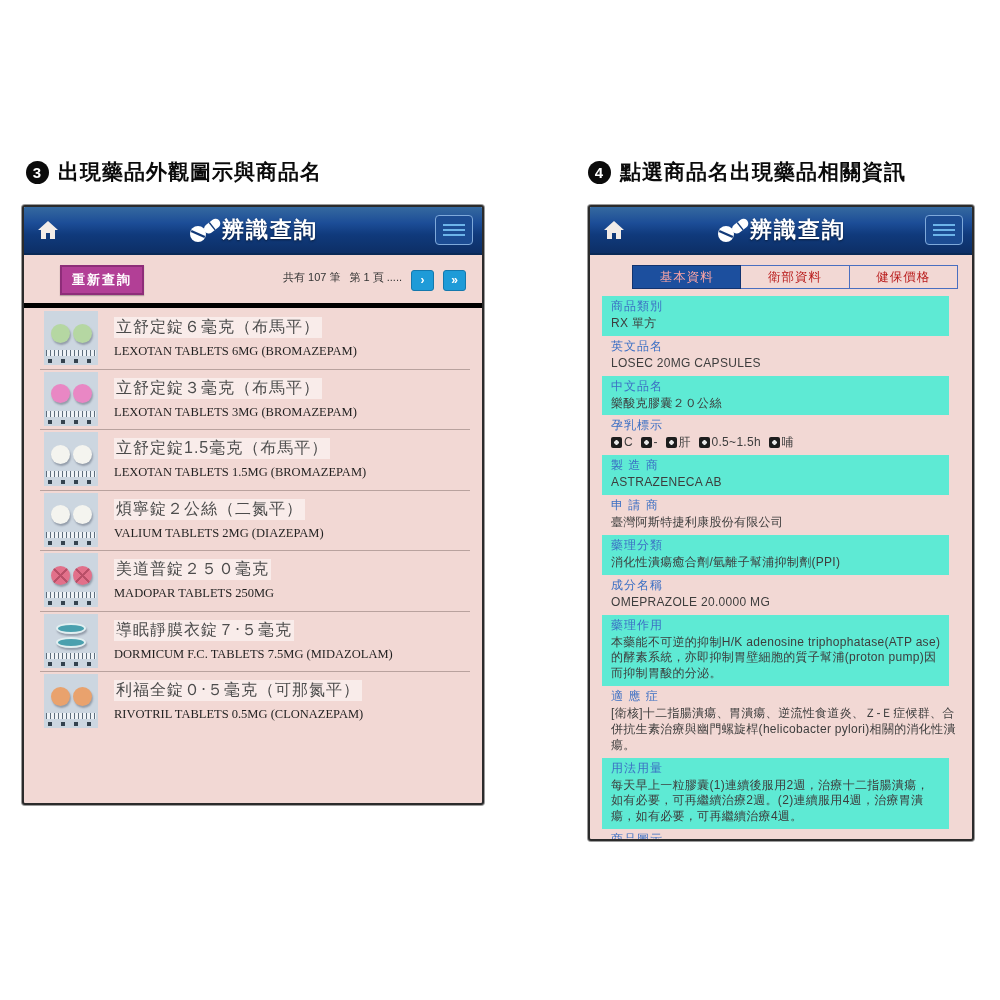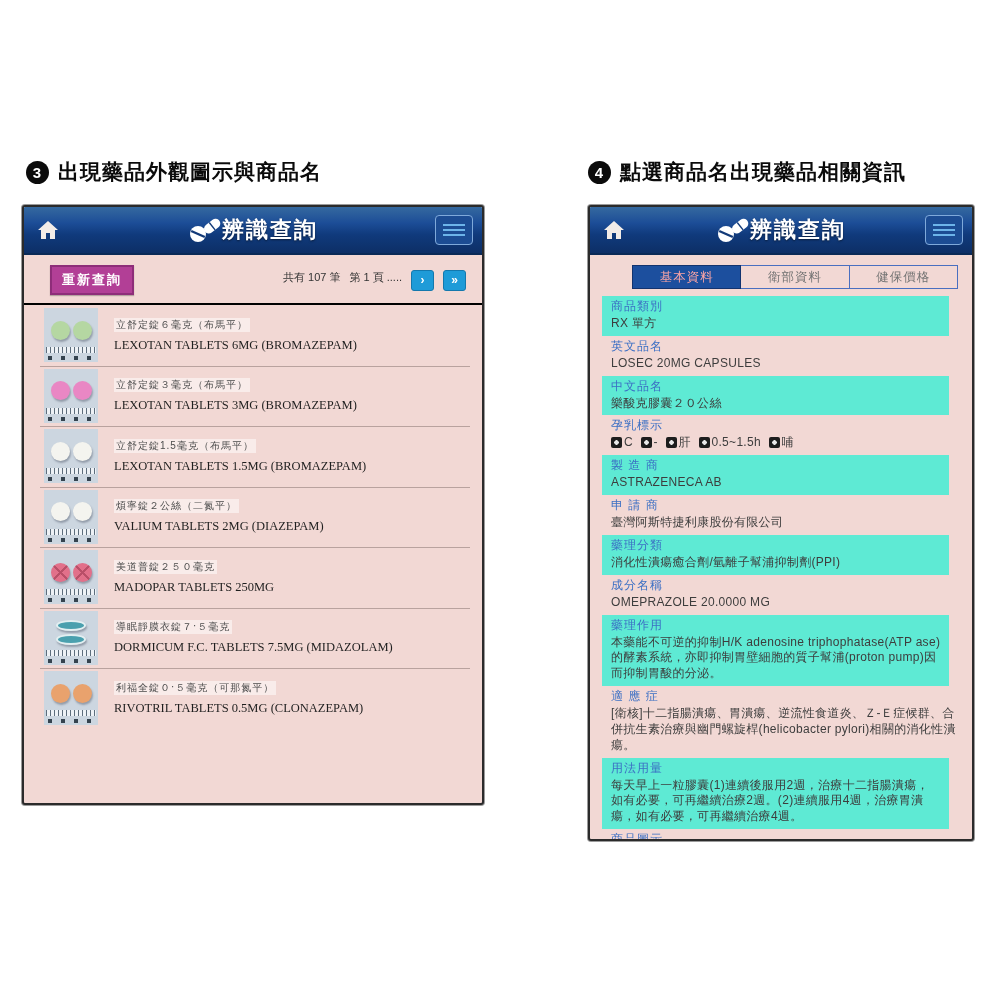--- a/index.html
+++ b/index.html
@@ -24,21 +24,21 @@
   .appbar-center{display:flex;align-items:center;position:absolute;left:50%;transform:translateX(-50%);}
   .appbar-title{color:#fff;font-size:22px;font-weight:bold;letter-spacing:2px;text-shadow:0 1px 2px rgba(0,0,0,.5);}
   .appbar{position:relative;}
   .home-btn{width:30px;height:30px;display:flex;align-items:center;justify-content:center;}
   .menu-btn{width:36px;height:28px;background:#1c4c93;border:1px solid #7fa9da;border-radius:4px;
             display:flex;flex-direction:column;justify-content:center;align-items:center;gap:3px;}
   .menu-btn i{display:block;width:22px;height:2px;background:#6db4e9;}
 
   
   .toolbar{display:flex;align-items:center;justify-content:space-between;
-           padding:10px 16px 8px 26px;border-bottom:2px solid #000000;}
+           padding:10px 16px 8px 36px;border-bottom:5px solid #000000;}
   .requery{background:#b23f96;color:#fff;font-weight:bold;font-size:13px;letter-spacing:2px;
            padding:4px 10px;border:2px solid #8e2d79;box-shadow:0 1px 1px rgba(0,0,0,.25);}
   .pageinfo{display:flex;gap:9px;font-size:11px;color:#333;}
   .pagebtn{width:21px;height:19px;background:#1e9bd8;color:#fff;font-size:12px;line-height:1;
            display:flex;align-items:center;justify-content:center;border-radius:3px;border:1px solid #1478ad;font-weight:bold;}
 
   .list-item{display:flex;align-items:center;gap:16px;height:60.5px;padding-left:20px;position:relative;}
   .list-item + .list-item::before{content:"";position:absolute;top:0;left:16px;right:12px;height:1px;background:#b9a29e;}
   .thumb{width:54px;height:54px;background:#ccd6e0;flex:0 0 auto;position:relative;
          display:flex;align-items:center;justify-content:center;gap:3px;padding-bottom:10px;box-sizing:border-box;}
@@ -52,27 +52,27 @@
   .c-green{background:#b5d7a2;}
   .c-pink{background:#e987c4;}
   .c-white{background:#f4f4ef;}
   .c-orange{background:#e9a26d;}
   .c-cross{background:#e2708a;
      background-image:linear-gradient(45deg,transparent 46%,#b94f68 46% 54%,transparent 54%),
                       linear-gradient(-45deg,transparent 46%,#b94f68 46% 54%,transparent 54%);}
   .capshape{width:34px;height:12px;border-radius:6px;background:linear-gradient(90deg,#d8404e 50%,#2f67b4 50%);}
   .ovalteal{width:30px;height:11px;border-radius:50%;background:#4aa0ae;border:2px solid #e2eff1;box-sizing:border-box;}
   .item-text{display:flex;flex-direction:column;gap:6px;min-width:0;}
-  .zh-name{font-size:10px;color:#4c4c4c;background:rgba(255,255,255,.5);align-self:flex-start;padding:0 2px;letter-spacing:1px;}
+  .zh-name{font-size:16px;color:#4c4c4c;background:rgba(255,255,255,.5);align-self:flex-start;padding:0 2px;letter-spacing:1px;}
   .en-name{font-size:12.5px;color:#1f1f1f;font-family:"Liberation Serif","DejaVu Serif",serif;}
 
   
   .tabs{display:flex;margin:10px 14px 7px 42px;height:24px;}
   .tab{flex:1;display:flex;align-items:center;justify-content:center;font-size:12.5px;
-       color:#737373;border:1px solid #4a6fc0;background:#f2d8d4;letter-spacing:1px;}
+       color:#b91c1c;border:1px solid #4a6fc0;background:#f2d8d4;letter-spacing:1px;}
   .tab + .tab{border-left:none;}
   .tab.active{background:#1c4f9e;color:#fca5a5;border-color:#12336f;}
 
   .fields{padding-left:12px;}
   .field{padding:2px 8px 4px 9px;}
   .field.dark{background:#5eead4;margin-right:23px;}
   .f-lbl{color:#3b6fc4;font-size:12px;letter-spacing:1px;margin-bottom:1px;}
   .f-val{color:#3d3d3d;font-size:12px;line-height:1.32;letter-spacing:.3px;}
   .picon{display:inline-block;width:11px;height:11px;border-radius:2px;vertical-align:-2px;margin:0 2px 0 4px;
          background:radial-gradient(circle at 50% 50%, #e9e9e9 0 2px, #1d1d1d 2.5px);}

